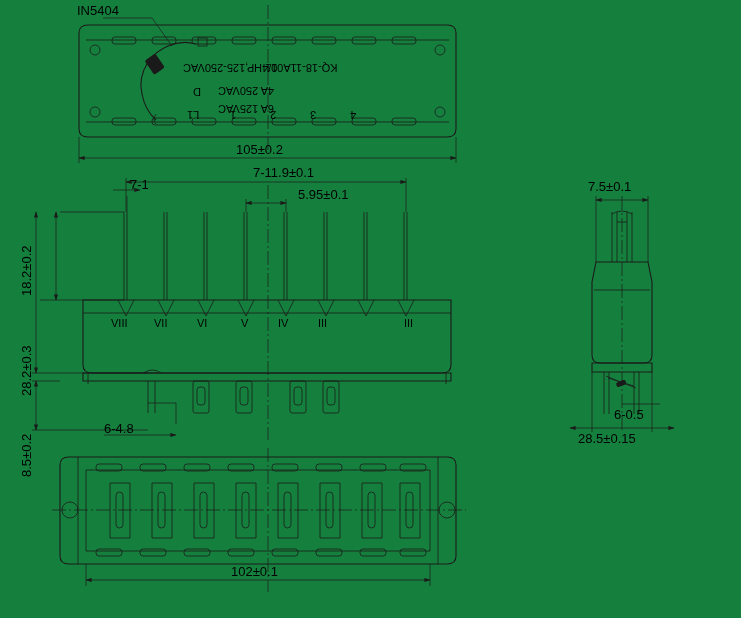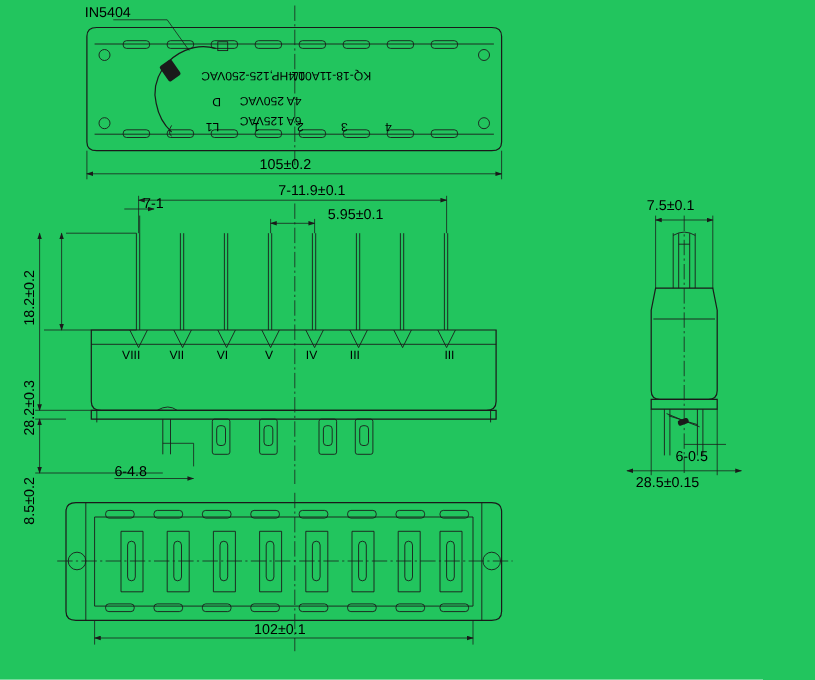--- a/index.html
+++ b/index.html
@@ -7,21 +7,21 @@
     padding: 0;
     background: #ffffff;
   }
   body {
     font-family: "Liberation Sans", sans-serif;
   }
   #sheet {
     position: relative;
     width: 741px;
     height: 618px;
-    background: #22c55e;
+    background: #15803d;
     overflow: hidden;
   }
   #sheet svg {
     position: absolute;
     left: 0;
     top: 0;
   }
   .lbl {
     position: absolute;
     font-family: "Liberation Sans", sans-serif;

